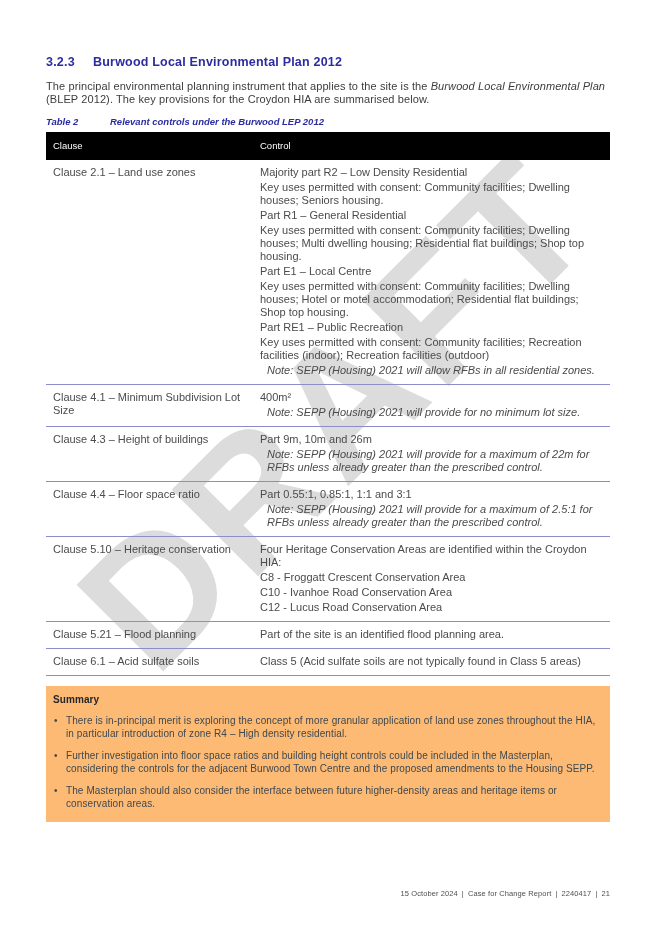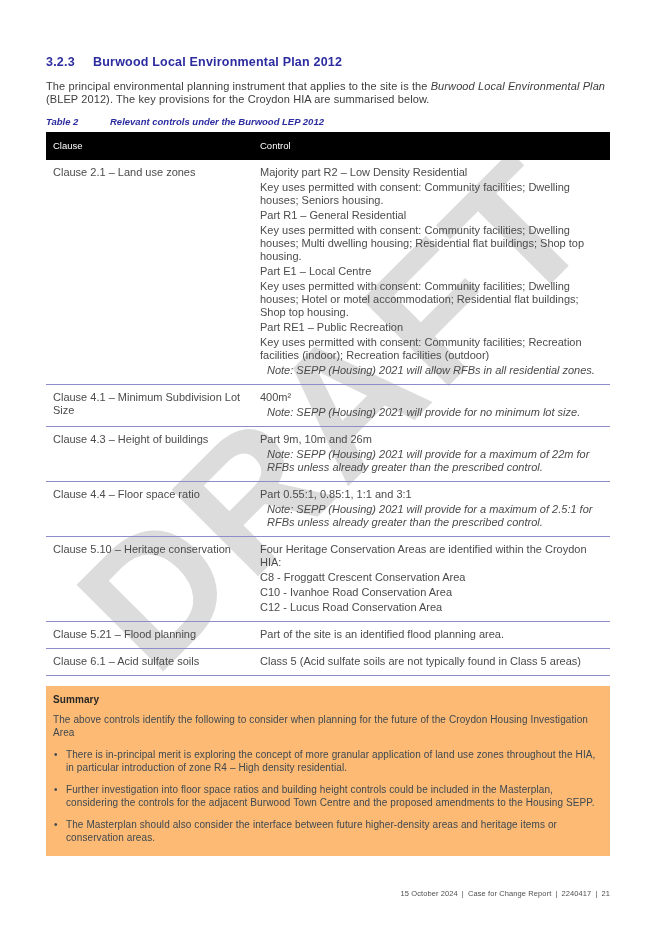--- a/index.html
+++ b/index.html
@@ -138,21 +138,20 @@
             <div class="t-col1">Clause 6.1 – Acid sulfate soils</div>
             <div class="t-col2">
               <div class="ctl-line">Class 5 (Acid sulfate soils are not typically found in Class 5 areas)</div>
             </div>
           </div>
         </div>
     </div>
 
     <div class="summary">
       <div class="s-title">Summary</div>
-      <p class="s-intro">The above controls identify the following to consider when planning for the future of the Croydon Housing Investigation Area</p>
       <div id="s-bullets">
           <div class="s-bullet">
             <span class="s-dot">•</span>
             <span class="s-text">There is in-principal merit is exploring the concept of more granular application of land use zones throughout the HIA, in particular introduction of zone R4 – High density residential.</span>
           </div>
           <div class="s-bullet">
             <span class="s-dot">•</span>
             <span class="s-text">Further investigation into floor space ratios and building height controls could be included in the Masterplan, considering the controls for the adjacent Burwood Town Centre and the proposed amendments to the Housing SEPP.</span>
           </div>
           <div class="s-bullet">

